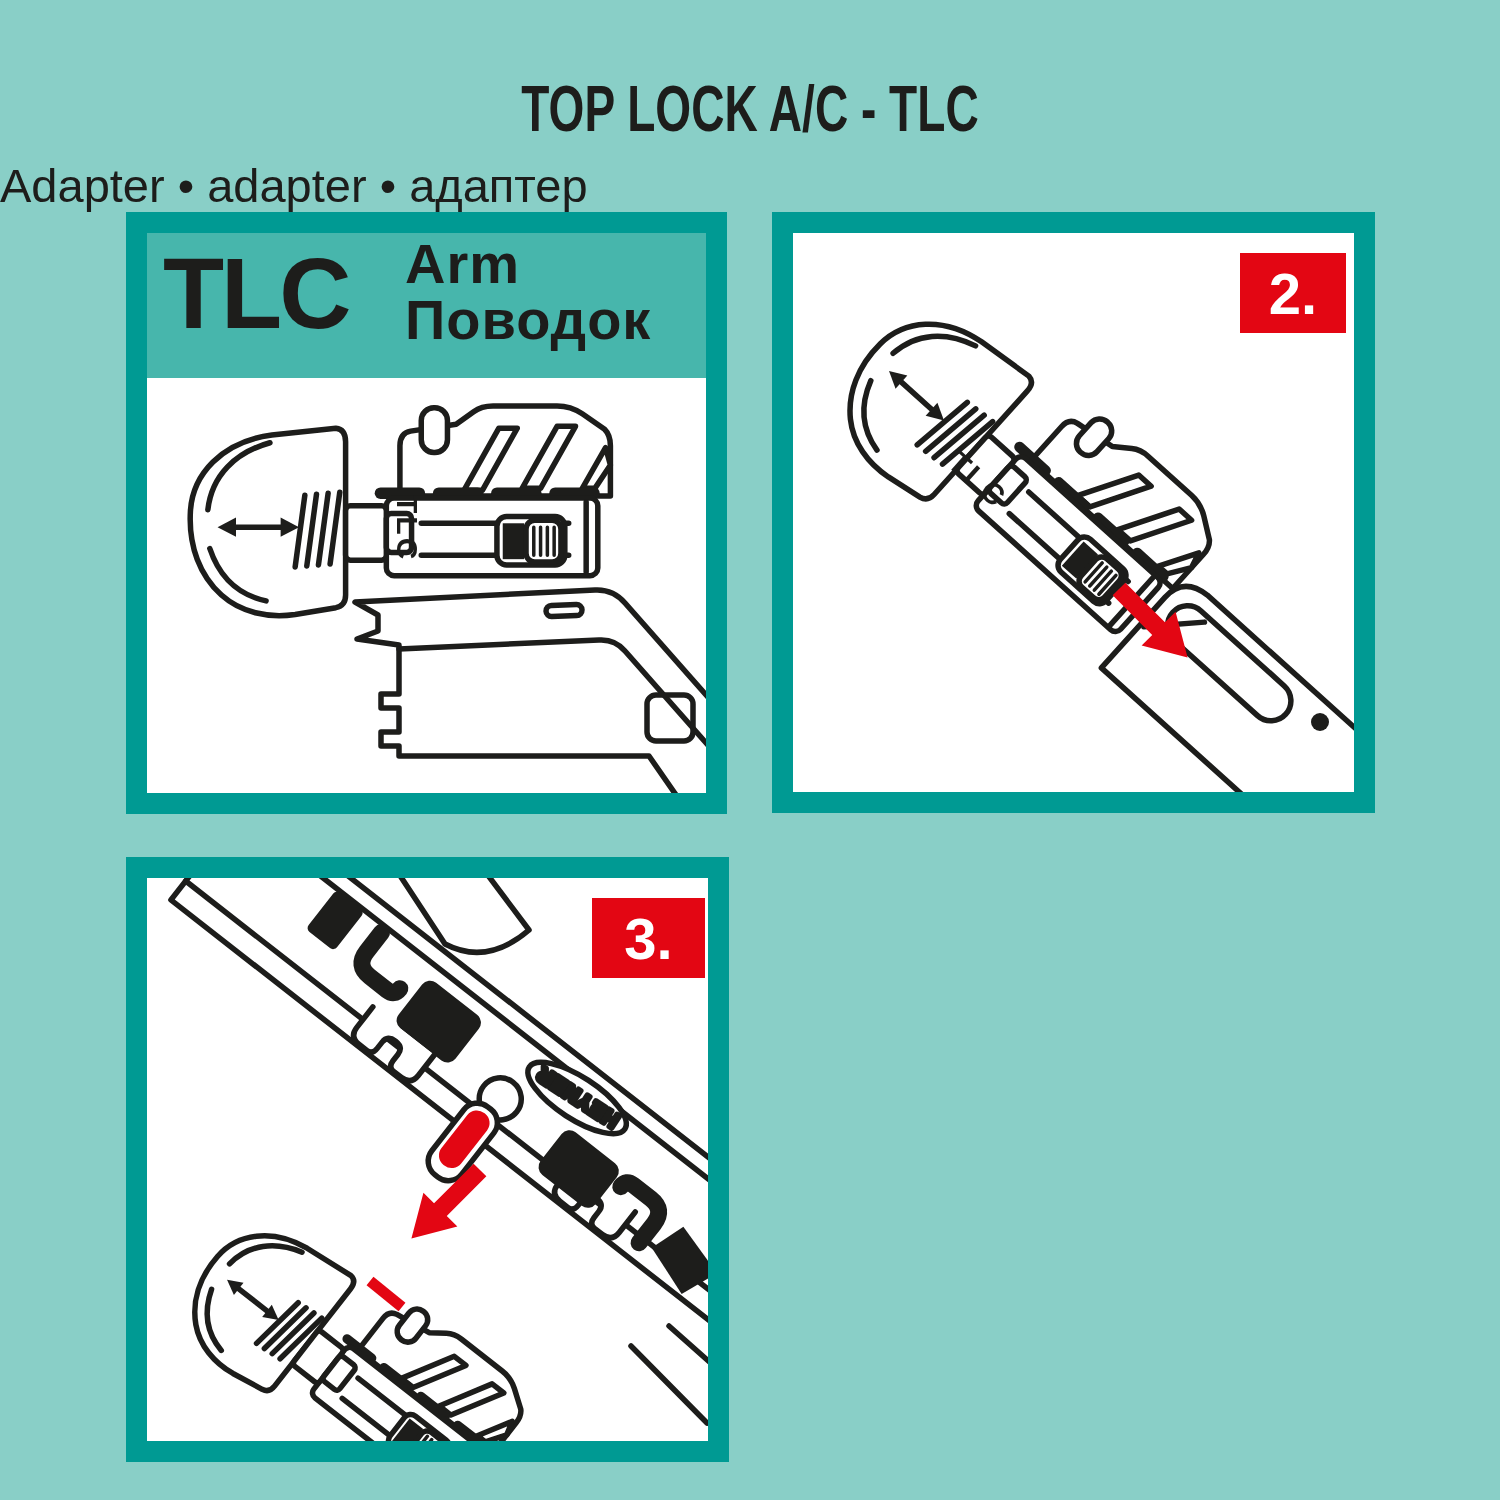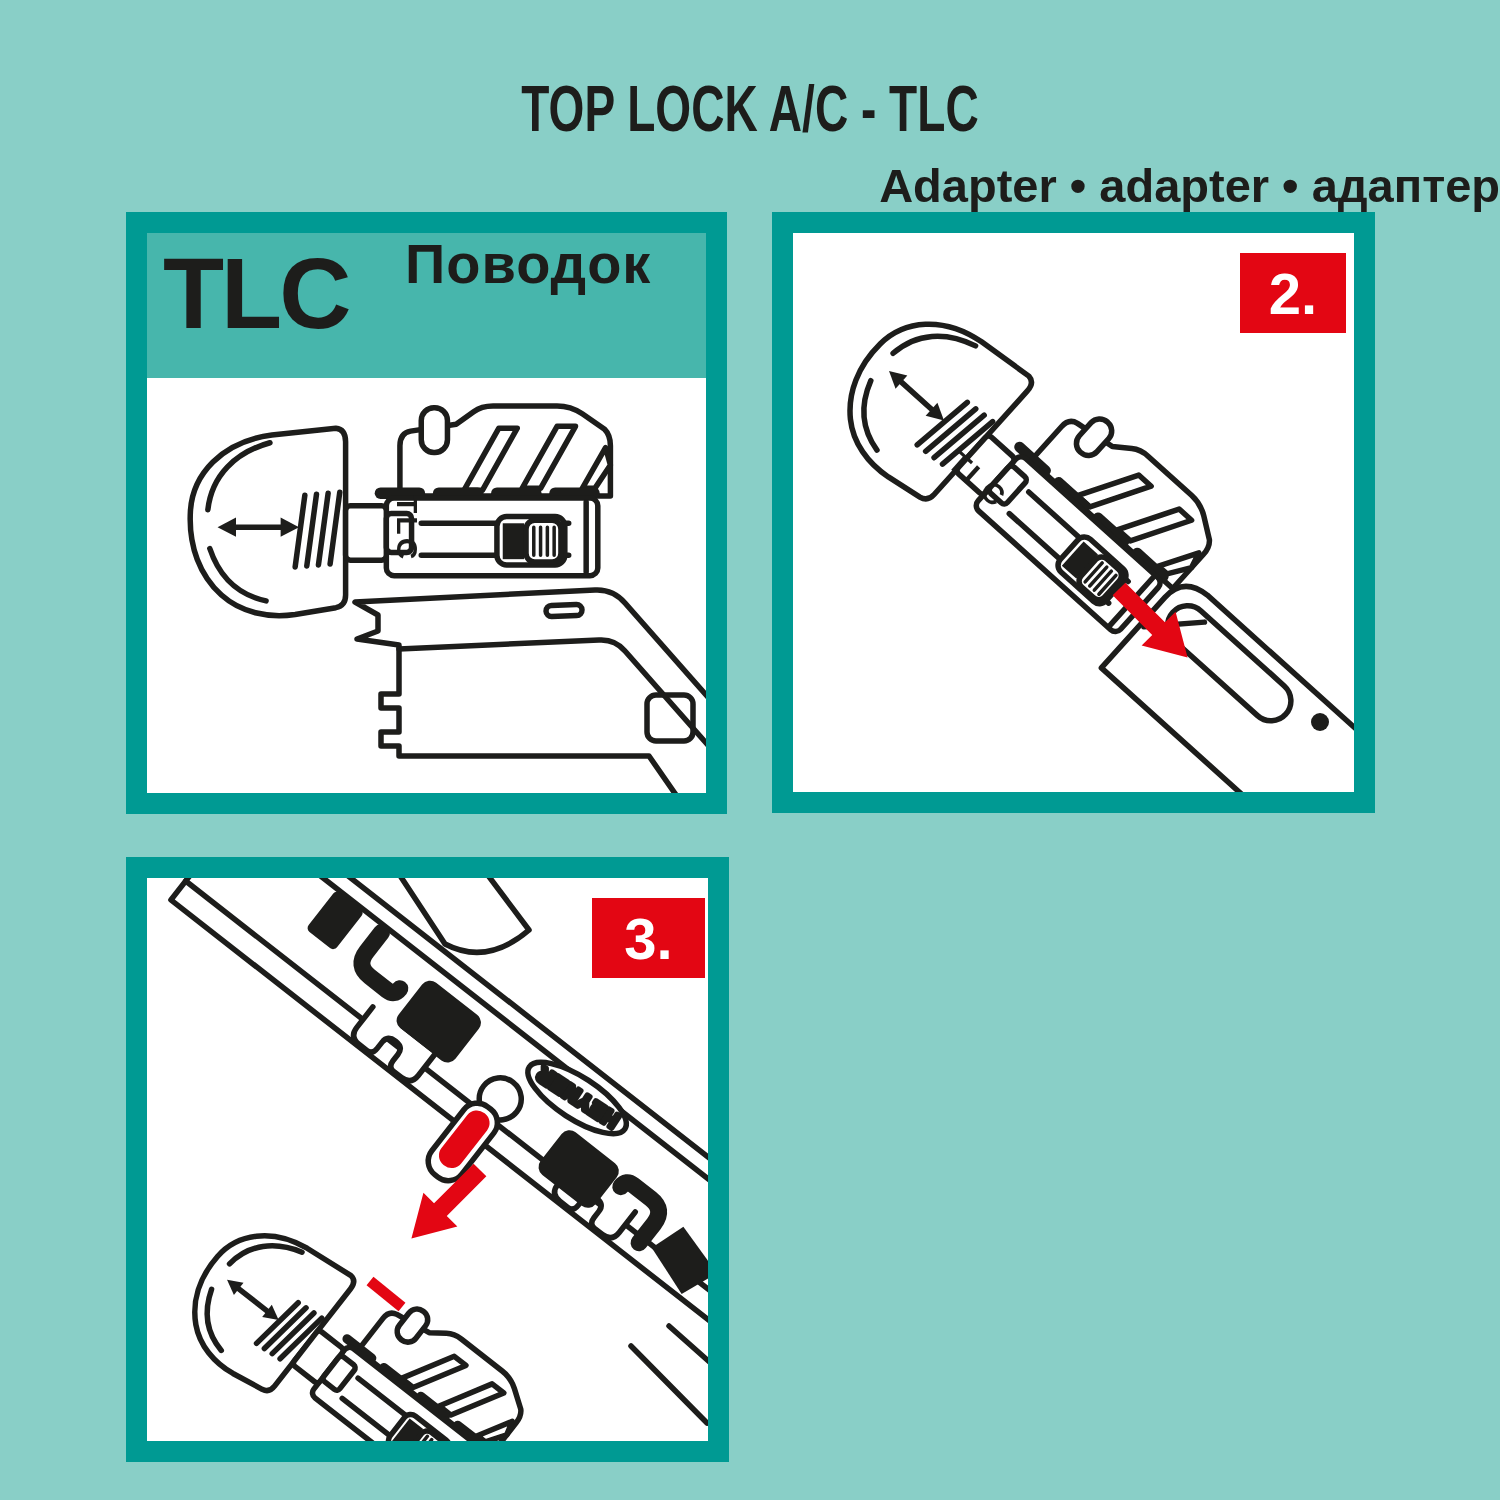--- a/index.html
+++ b/index.html
@@ -19,21 +19,21 @@
   }
   .stage{position:relative;width:1500px;height:1292px;}
   .title{
     position:absolute;left:0;right:0;top:72px;
     text-align:center;font-size:64px;font-weight:bold;
     letter-spacing:0px;transform:scaleX(.72);
     white-space:nowrap;
   }
   .subtitle{
     position:absolute;left:0;right:0;top:158px;
-    text-align:right;font-size:47px;font-weight:bold;
+    text-align:left;font-size:47px;font-weight:normal;
     white-space:nowrap;
   }
   .panel{
     position:absolute;background:#fff;
     border:21px solid var(--panel-border);
     box-sizing:border-box;
   }
   .panel svg.art{position:absolute;left:0;top:0;width:100%;height:100%;display:block;}
   .p1head{
     position:absolute;left:0;top:0;right:0;height:145px;
@@ -118,20 +118,21 @@
       <g stroke="#1D1D1B" stroke-width="5.5" stroke-linejoin="round" stroke-linecap="round" fill="none">
         <path fill="#fff" d="M208,369 L448,357 Q466,356 478,370 L575,480 L575,585 L545,585 L502,523 L252,523 V513 H234 V499 H252 V475 H234 V461 H252 V412 L210,406 L231,398 V382 Z"></path>
         <path d="M252,416 L452,407 Q468,406 478,418 L575,528"></path>
         <rect x="399" y="372" width="36" height="11" rx="5.5" transform="rotate(-2 417 377)"></rect>
         <rect x="500" y="462" width="46" height="46" rx="9"></rect>
       </g>
     </svg>
     <div class="p1head">
       <div class="tlc-big">TLC</div>
       <div class="armcol">
+        <div class="l1">Arm</div>
         <div class="l2">Поводок</div>
       </div>
     </div>
   </div>
 
   <div class="panel" style="left:772px;top:212px;width:603px;height:601px">
     <div class="badge badge2">
       <span>2.</span>
     </div>
     <svg class="art" viewBox="0 0 561 559">

